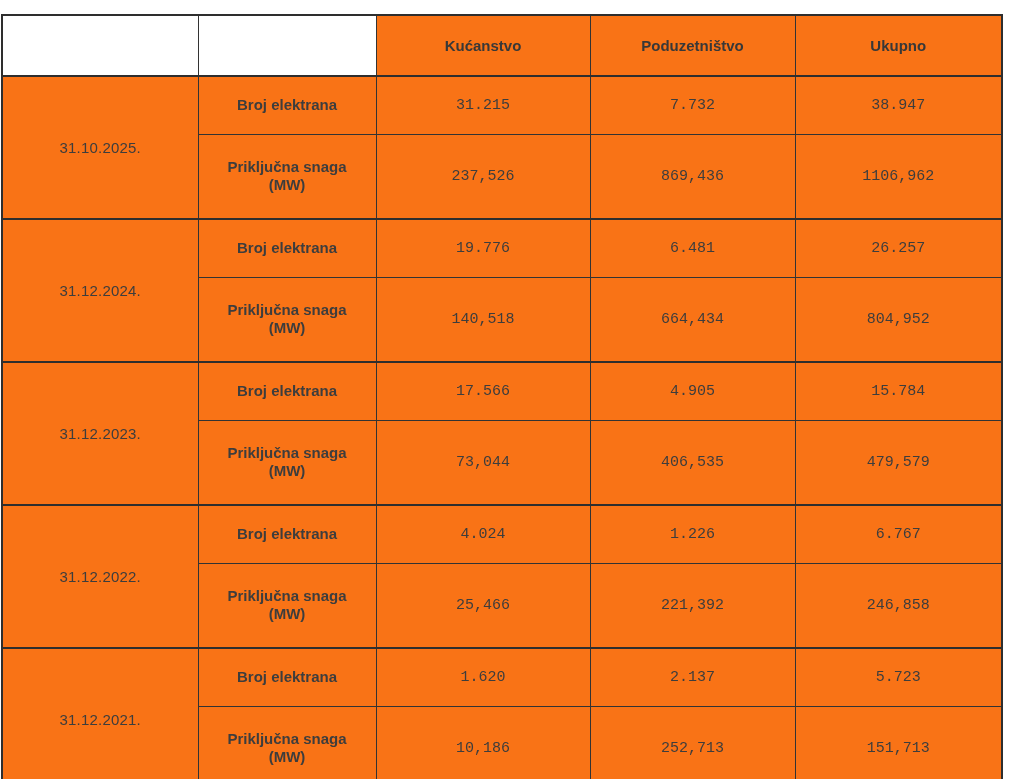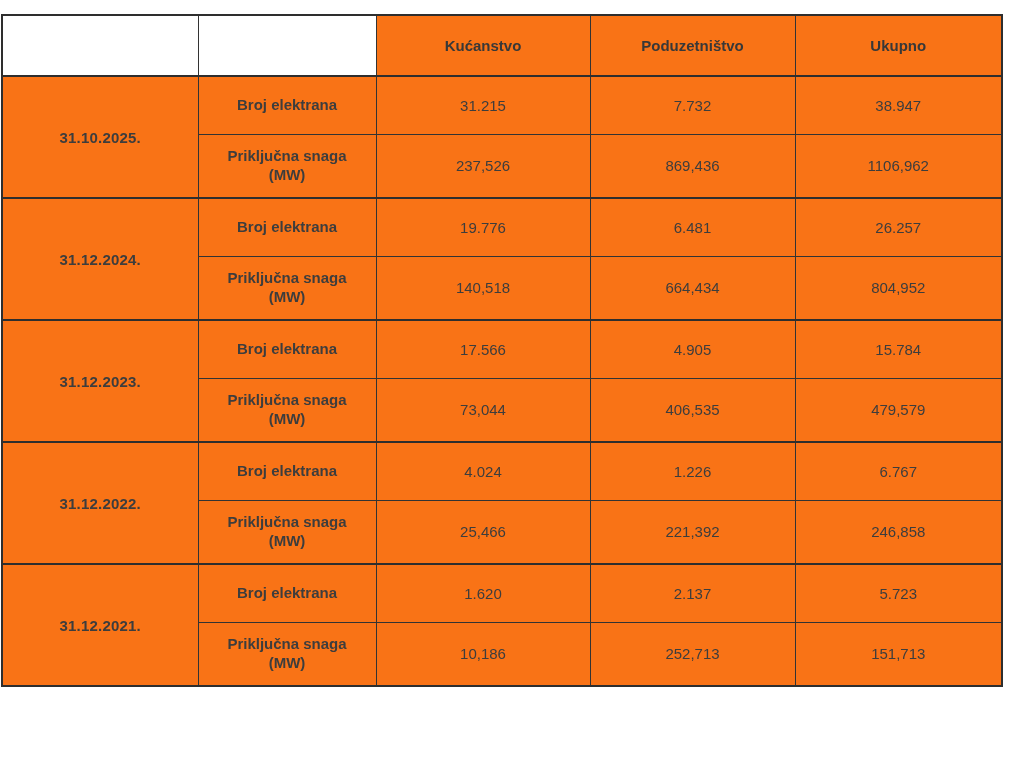--- a/index.html
+++ b/index.html
@@ -22,38 +22,39 @@
     border: 1px solid #333333;
     text-align: center;
     vertical-align: middle;
     padding: 2px 6px;
     font-size: 15px;
     color: #3d3d3d;
     overflow: hidden;
   }
   tr.header-row { height: 61px; }
   tr.count-row  { height: 58px; }
-  tr.power-row  { height: 64px; }
+  tr.power-row  { height: 85px; }
   table.stats th {
     font-weight: bold;
     color: #383838;
   }
   td.date-cell {
-    font-weight: bold;
+    font-weight: normal;
     color: #383838;
     letter-spacing: 0.2px;
   }
   td.label-cell {
     font-weight: bold;
     color: #383838;
     line-height: 1.25;
   }
   td.value-cell {
     font-weight: normal;
     color: #444444;
+    font-family: Liberation Mono, monospace;
   }
   
   tr.group-start td { border-top: 2px solid #2e2e2e; }
   td.empty-cell { background: #ffffff; }
 </style>
 </head>
 <body>
 
 <table class="stats">
   <colgroup>

